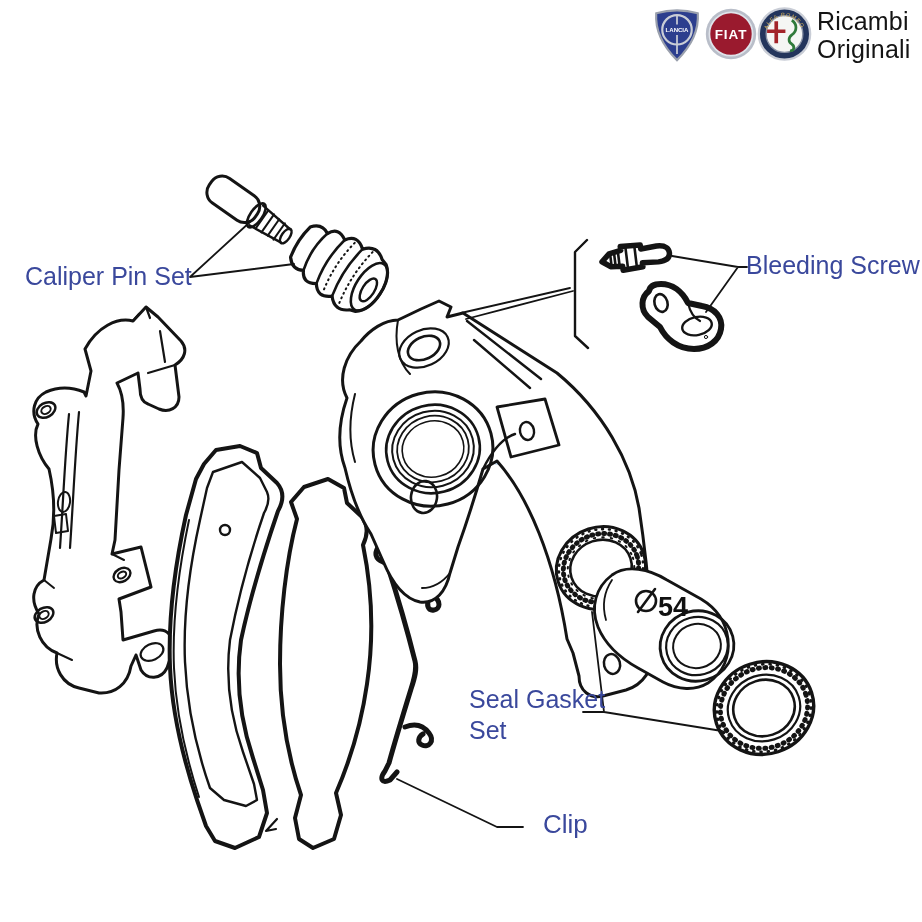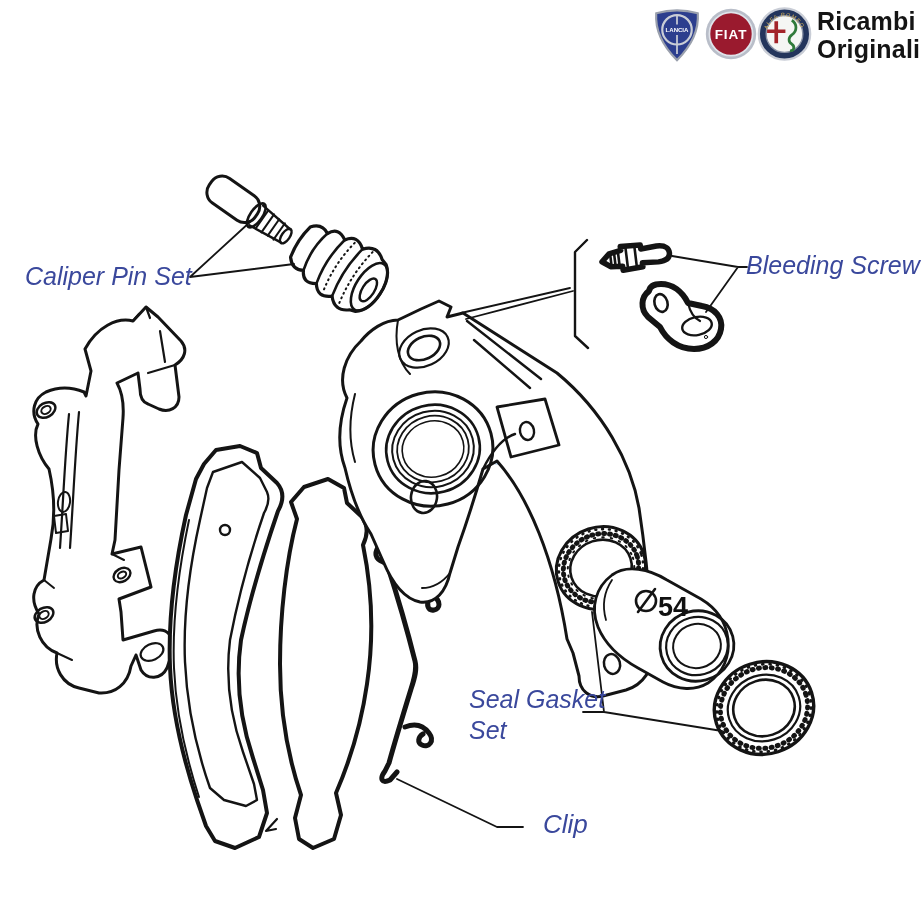--- a/index.html
+++ b/index.html
@@ -22,29 +22,29 @@
     color:var(--watermark-blue);opacity:.45;
   }
   svg.art{position:absolute;left:0;top:0;z-index:1}
   .art path,.art ellipse,.art circle,.art line,.art polyline{
     stroke:var(--line);fill:none;stroke-linecap:round;stroke-linejoin:round;
   }
   .art .wf{fill:#ffffff}
   .art text{stroke:none;fill:#111;font-family:"Liberation Sans",sans-serif}
   .lbl{
     position:absolute;z-index:2;color:var(--label-blue);
-    font-size:25px;line-height:1.24;white-space:pre-line;font-style:italic;
+    font-size:25px;line-height:1.24;white-space:pre-line;
   }
   #lbl-caliper-pin{left:25px;top:261px}
   #lbl-bleeding{left:746px;top:250px}
   #lbl-seal{left:469px;top:684px}
   #lbl-clip{left:543px;top:808px;font-size:26px}
   .brand{
     position:absolute;left:817px;top:7px;z-index:3;
-    font-weight:700;font-size:25px;line-height:1.12;color:#141414;
+    font-weight:400;font-size:25px;line-height:1.12;color:#141414;
     white-space:pre-line;letter-spacing:.2px;
   }
   .logo{position:absolute;top:6px;z-index:3}
   #logo-lancia{left:651px}
   #logo-fiat{left:704px}
   #logo-alfa{left:757px}
 </style>
 </head>
 <body>
 

